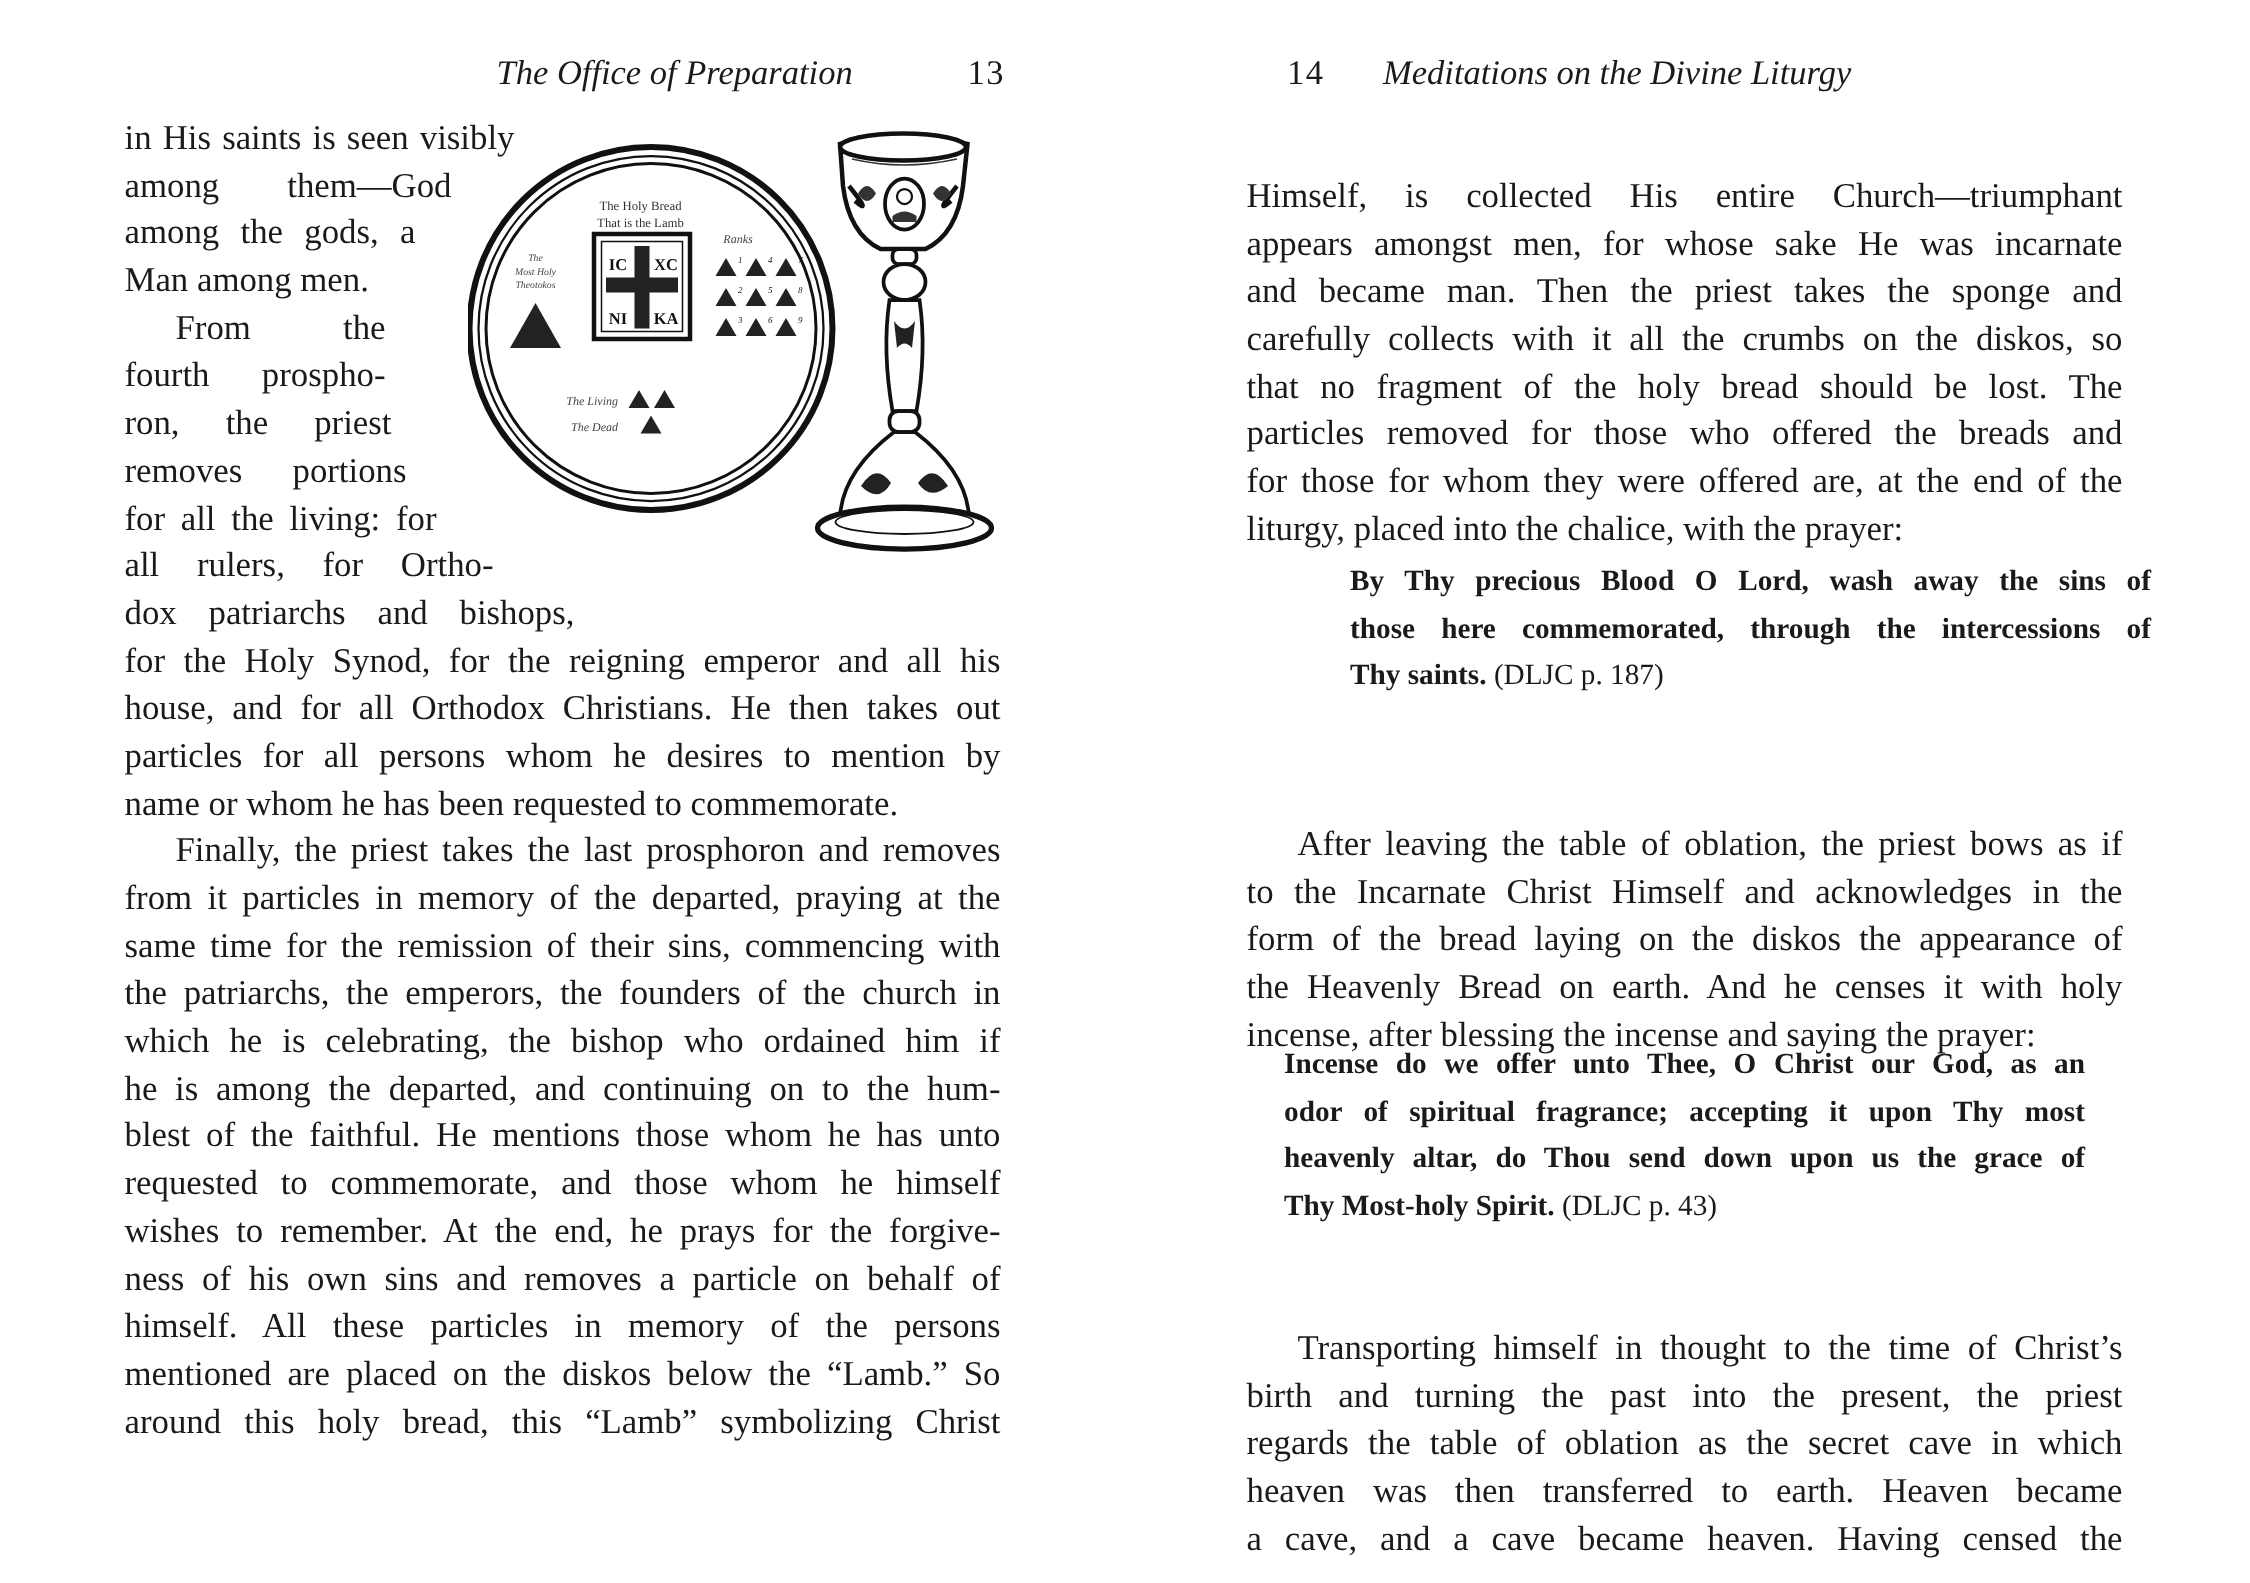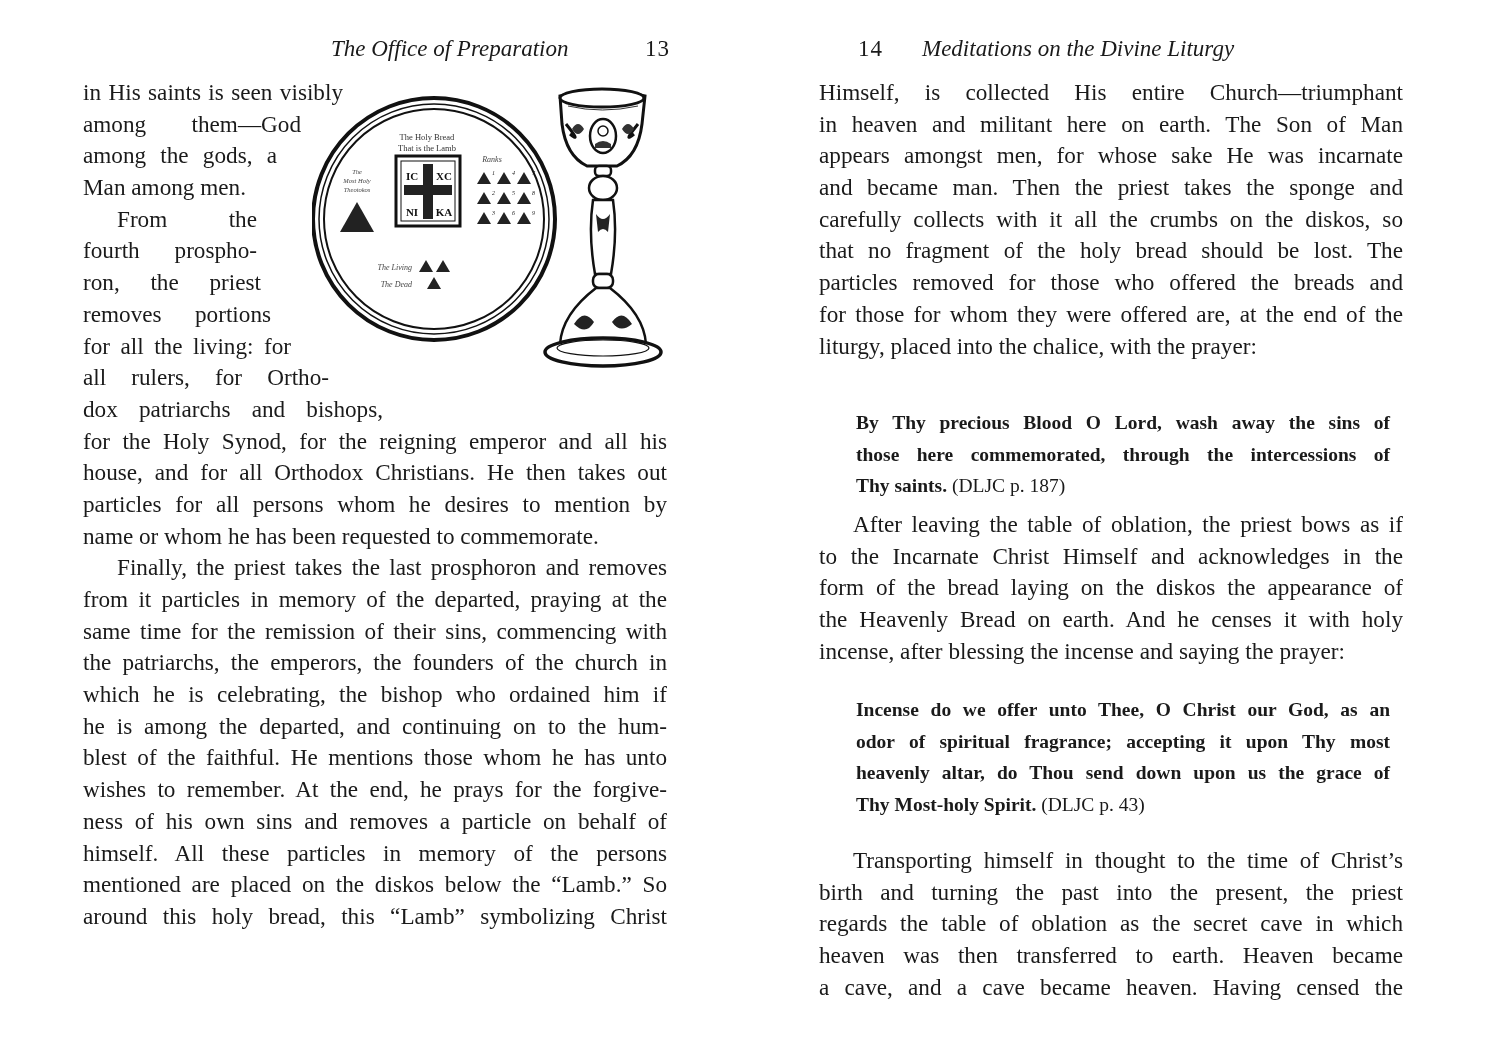--- a/index.html
+++ b/index.html
@@ -27,21 +27,21 @@
     .line.last { text-align-last: left; }
     .indent { padding-left: 34px; }
 
     
     .page-left .text { left: 83px; width: 584px; top: 77px; }
     .wide-line { width: 300px; }
 
     .figure { position: absolute; left: 312px; top: 84px; width: 375px; height: 315px; }
 
     
-    .page-right .text.body { left: 69px; width: 584px; }
+    .page-right .text.body { left: 81px; width: 584px; margin-top: 39px; }
     .prayer {
       position: absolute; left: 106px; width: 534px; font-size: 19.5px; line-height: 31.7px;
       font-weight: bold;
     }
     .prayer .ref { font-weight: normal; }
     .prayer .line { font-size: 19.5px; }
   </style>
 </head>
 <body>
 
@@ -69,20 +69,21 @@
     <span class="line">house, and for all Orthodox Christians. He then takes out</span>
     <span class="line">particles for all persons whom he desires to mention by</span>
     <span class="line last">name or whom he has been requested to commemorate.</span>
     <span class="line indent">Finally, the priest takes the last prosphoron and removes</span>
     <span class="line">from it particles in memory of the departed, praying at the</span>
     <span class="line">same time for the remission of their sins, commencing with</span>
     <span class="line">the patriarchs, the emperors, the founders of the church in</span>
     <span class="line">which he is celebrating, the bishop who ordained him if</span>
     <span class="line">he is among the departed, and continuing on to the hum-</span>
     <span class="line">blest of the faithful. He mentions those whom he has unto</span>
+    <span class="line">requested to commemorate, and those whom he himself</span>
     <span class="line">wishes to remember. At the end, he prays for the forgive-</span>
     <span class="line">ness of his own sins and removes a particle on behalf of</span>
     <span class="line">himself. All these particles in memory of the persons</span>
     <span class="line">mentioned are placed on the diskos below the “Lamb.” So</span>
     <span class="line">around this holy bread, this “Lamb” symbolizing Christ</span>
   </div>
 
   <svg class="figure" viewBox="0 0 375 315">
     <g>
       <circle cx="122" cy="135" r="121" fill="none" stroke="#111" stroke-width="4"></circle>
@@ -162,31 +163,30 @@
 <div class="page page-right">
   <div class="running-head" style="left:84px;margin-left:24px;">
     <span class="folio">14</span>
   </div>
   <div class="running-head" style="left:172px;">
     <span class="running-title">Meditations on the Divine Liturgy</span>
   </div>
 
   <div class="text body" style="top:77px;">
     <span class="line">Himself, is collected His entire Church—triumphant</span>
-    <span class="line">in heaven and militant here on earth. The Son of Man</span>
     <span class="line">appears amongst men, for whose sake He was incarnate</span>
     <span class="line">and became man. Then the priest takes the sponge and</span>
     <span class="line">carefully collects with it all the crumbs on the diskos, so</span>
     <span class="line">that no fragment of the holy bread should be lost. The</span>
     <span class="line">particles removed for those who offered the breads and</span>
     <span class="line">for those for whom they were offered are, at the end of the</span>
     <span class="line last">liturgy, placed into the chalice, with the prayer:</span>
   </div>
 
-  <div class="prayer" style="top:407px;">
+  <div class="prayer" style="top:372px;margin-left:44px;">
     <span class="line">By Thy precious Blood O Lord, wash away the sins of</span>
     <span class="line">those here commemorated, through the intercessions of</span>
     <span class="line last">
       <span>Thy saints.</span>
       <span class="ref">(DLJC p. 187)</span>
     </span>
   </div>
 
   <div class="text body" style="top:509px;">
     <span class="line indent">After leaving the table of oblation, the priest bows as if</span>

